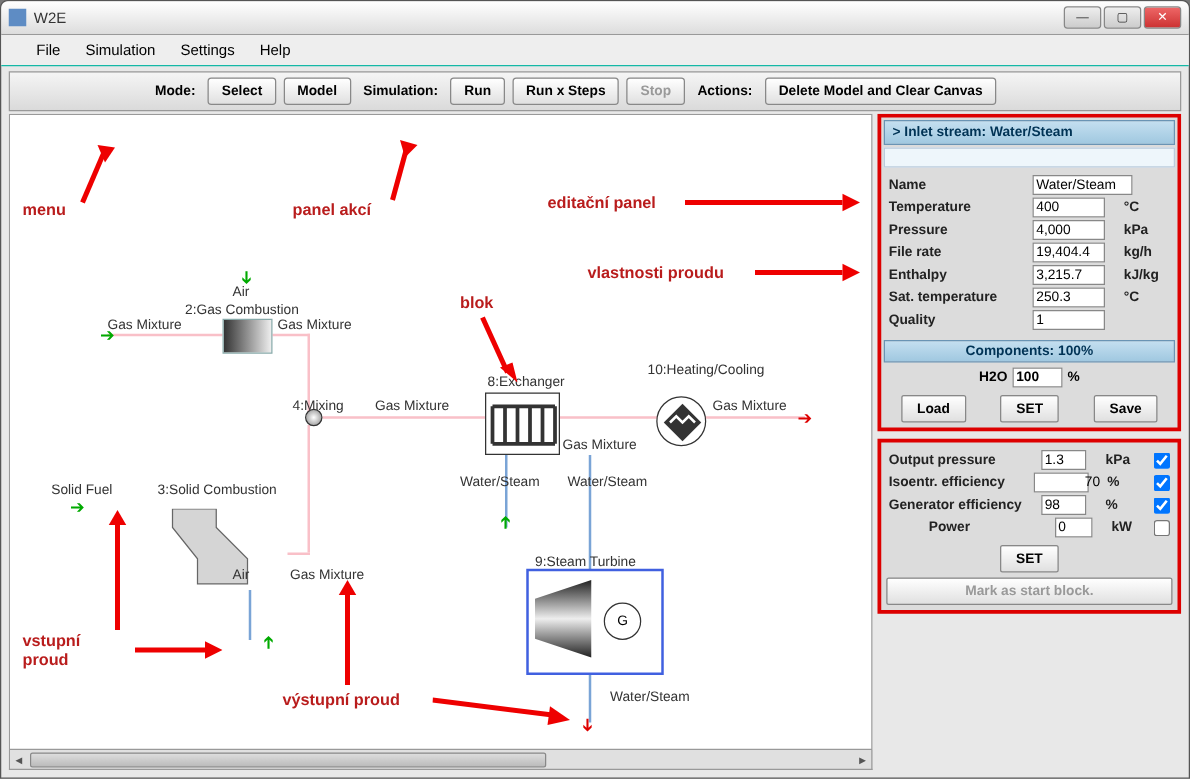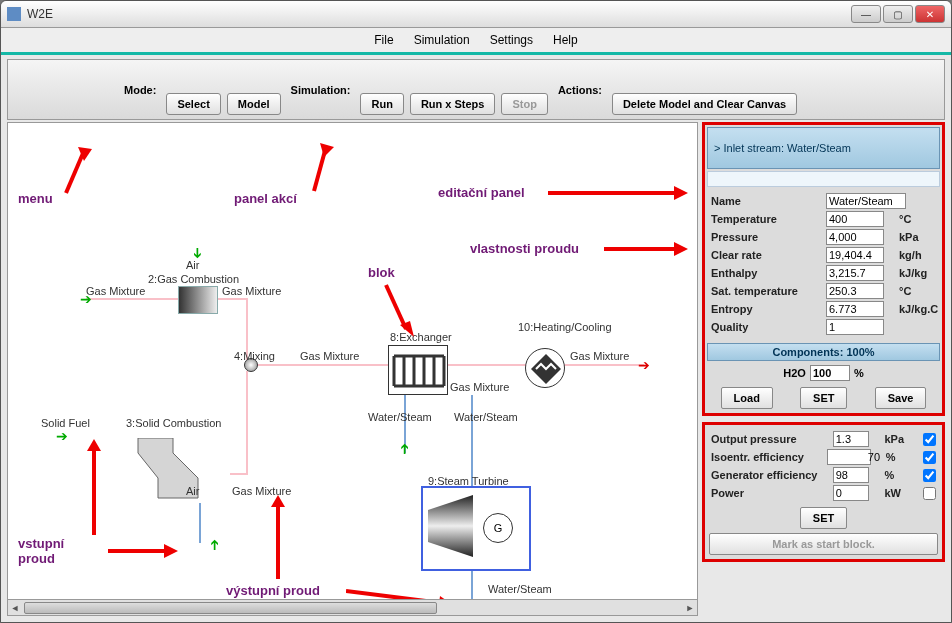--- a/index.html
+++ b/index.html
@@ -6,57 +6,57 @@
 body { background: #777; overflow: hidden; }
 .window { width: 952px; height: 623px; background: #e8e8e8; border: 1px solid #555; border-radius: 6px 6px 0 0; display: flex; flex-direction: column; }
 .titlebar { background: linear-gradient(#fff, #ddd); border-bottom: 1px solid #999; padding: 4px 6px; display: flex; align-items: center; border-radius: 6px 6px 0 0; }
 .title-icon { width: 14px; height: 14px; background: #5e8cc4; margin-right: 6px; }
 .title-text { font-size: 12px; color: #333; flex: 1; }
 .win-btns { display: flex; gap: 2px; }
 .win-btn { width: 30px; height: 18px; font-size: 10px; display: flex; align-items: center; justify-content: center; border-radius: 3px; border: 1px solid #888; }
 .win-min, .win-max { background: linear-gradient(#eee, #ccc); color: #333; }
 .win-close { background: linear-gradient(#e66, #c33); color: #fff; }
 
-.menubar { background: #eee; border-bottom: 3px solid #14b8a6; padding: 3px 20px; display: flex; gap: 4px; font-size: 12px; justify-content: center; }
+.menubar { background: #eee; border-bottom: 1px solid #14b8a6; padding: 3px 20px; display: flex; gap: 4px; font-size: 12px; }
 .menu-item { padding: 2px 8px; cursor: pointer; }
 
 .toolbar { background: linear-gradient(#f5f5f5, #dadada); border: 1px solid #999; margin: 4px 6px 2px; padding: 4px 6px; display: flex; align-items: center; gap: 6px; font-size: 11px; }
 .tool-label { font-weight: bold; padding: 0 4px; }
-.tool-btn { background: linear-gradient(#fff, #e0e0e0); border: 1px solid #888; border-radius: 3px; padding: 4px 10px; font-size: 11px; font-weight: bold; cursor: pointer; margin-top: 29px; }
+.tool-btn { background: linear-gradient(#fff, #e0e0e0); border: 1px solid #888; border-radius: 3px; padding: 4px 10px; font-size: 11px; font-weight: bold; cursor: pointer; }
 .tool-btn.disabled { color: #999; }
 
 .main-area { flex: 1; display: flex; margin: 0 6px 6px; gap: 4px; overflow: hidden; }
 .canvas-wrap { flex: 1; display: flex; flex-direction: column; }
 .canvas { flex: 1; background: #fff; border: 1px solid #999; position: relative; overflow: hidden; }
 .hscroll { height: 16px; background: #e0e0e0; border: 1px solid #999; border-top: none; display: flex; align-items: center; }
 .hscroll .thumb { background: linear-gradient(#ddd, #bbb); border: 1px solid #888; height: 12px; width: 60%; margin-left: 2px; border-radius: 2px; }
 .hscroll .arrow { width: 14px; height: 14px; display: flex; align-items: center; justify-content: center; font-size: 9px; color: #555; }
 
 .side { width: 243px; display: flex; flex-direction: column; gap: 6px; }
 .panel { background: #dcdcdc; border: 3px solid #d00; padding: 2px; font-size: 11px; }
-.panel-header { background: linear-gradient(#c4dff0, #a0c8e0); border: 1px solid #6a94b4; padding: 14px 6px; font-weight: normal; font-size: 11px; color: #003355; }
+.panel-header { background: linear-gradient(#c4dff0, #a0c8e0); border: 1px solid #6a94b4; padding: 3px 6px; font-weight: bold; font-size: 11px; color: #003355; }
 .sub-header { background: #eef6fb; border: 1px solid #bcd; height: 16px; margin-top: 2px; }
 .prop-table { padding: 6px 4px 2px; }
 .prop-row { display: flex; align-items: center; margin-bottom: 2px; gap: 15px; }
 .prop-label { width: 100px; font-weight: bold; font-size: 11px; color: #222; }
 .prop-input { width: 58px; height: 16px; background: #fff; border: 1px solid #888; font-size: 11px; padding: 0 2px; display: flex; align-items: center; }
 .prop-unit { width: 36px; font-weight: bold; font-size: 11px; color: #222; }
 .prop-chk { width: 13px; height: 13px; }
 .comp-header { background: linear-gradient(#c4dff0, #a0c8e0); border: 1px solid #6a94b4; text-align: center; font-weight: bold; padding: 2px; margin: 4px 0; font-size: 11px; color: #003355; }
 .comp-row { display: flex; justify-content: center; align-items: center; gap: 4px; margin-bottom: 4px; font-weight: bold; }
 .comp-row .prop-input { width: 40px; }
 .btn-row { display: flex; justify-content: space-around; gap: 4px; padding: 2px; }
 .pbtn { background: linear-gradient(#fff, #e0e0e0); border: 1px solid #888; border-radius: 2px; padding: 4px 12px; font-size: 11px; font-weight: bold; cursor: pointer; }
 .pbtn.wide { flex: 1; text-align: center; }
 .pbtn.disabled { color: #999; }
 .btn-row.center { justify-content: center; }
 
 
 .canvas-label { position: absolute; font-size: 11px; color: #333; }
-.annot { position: absolute; font-size: 13px; font-weight: bold; color: #701a75; }
+.annot { position: absolute; font-size: 13px; font-weight: bold; color: #b91c1c; }
 .block-rect { position: absolute; border: 1px solid #8aa; background: linear-gradient(90deg, #333, #eee); }
 .block-2 { left: 170px; top: 163px; width: 40px; height: 28px; }
 .mix-circle { position: absolute; left: 236px; top: 235px; width: 14px; height: 14px; border: 1px solid #333; border-radius: 50%; background: radial-gradient(#fff, #888); }
 .exch { position: absolute; left: 380px; top: 222px; width: 60px; height: 50px; border: 1px solid #333; background: #fff; }
 .exch svg { width: 100%; height: 100%; }
 .heat { position: absolute; left: 517px; top: 225px; width: 40px; height: 40px; border: 1px solid #333; border-radius: 50%; background: #fff; }
 .turb-box { position: absolute; left: 413px; top: 363px; width: 110px; height: 85px; border: 2px solid #4060e0; }
 .gen-circ { position: absolute; left: 475px; top: 390px; width: 30px; height: 30px; border: 1px solid #333; border-radius: 50%; background: #fff; display: flex; align-items: center; justify-content: center; font-size: 11px; }
 .stream-arrow { position: absolute; font-size: 14px; }
 .green { color: #0a0; }
@@ -252,38 +252,33 @@
             <span class="prop-label">Temperature</span>
             <span class="prop-input">400</span>
             <span class="prop-unit">°C</span>
           </div>
           <div class="prop-row">
             <span class="prop-label">Pressure</span>
             <span class="prop-input">4,000</span>
             <span class="prop-unit">kPa</span>
           </div>
           <div class="prop-row">
-            <span class="prop-label">Clear rate</span>
+            <span class="prop-label">File rate</span>
             <span class="prop-input">19,404.4</span>
             <span class="prop-unit">kg/h</span>
           </div>
           <div class="prop-row">
             <span class="prop-label">Enthalpy</span>
             <span class="prop-input">3,215.7</span>
             <span class="prop-unit">kJ/kg</span>
           </div>
           <div class="prop-row">
             <span class="prop-label">Sat. temperature</span>
             <span class="prop-input">250.3</span>
             <span class="prop-unit">°C</span>
-          </div>
-          <div class="prop-row">
-            <span class="prop-label">Entropy</span>
-            <span class="prop-input">6.773</span>
-            <span class="prop-unit">kJ/kg.C</span>
           </div>
           <div class="prop-row">
             <span class="prop-label">Quality</span>
             <span class="prop-input">1</span>
           </div>
         </div>
         <div class="comp-header">Components: 100%</div>
         <div class="comp-row">
           <span>H2O</span>
           <span class="prop-input">100</span>
@@ -310,21 +305,21 @@
             <span class="prop-unit" style="width:26px;">%</span>
             <input type="checkbox" class="prop-chk" checked="" style="">
           </div>
           <div class="prop-row">
             <span class="prop-label" style="width:118px;">Generator efficiency</span>
             <span class="prop-input" style="width:40px;">98</span>
             <span class="prop-unit" style="width:26px;">%</span>
             <input type="checkbox" class="prop-chk" checked="" style="">
           </div>
           <div class="prop-row">
-            <span class="prop-label" style="width:118px;">Power</span>
+            <span class="prop-label" style="width:118px;margin-left:32px;">Power</span>
             <span class="prop-input" style="width:40px;">0</span>
             <span class="prop-unit" style="width:26px;">kW</span>
             <input type="checkbox" class="prop-chk" style="">
           </div>
         </div>
         <div class="btn-row center">
           <button class="pbtn">SET</button>
         </div>
         <div class="btn-row">
           <button class="pbtn wide disabled">Mark as start block.</button>

